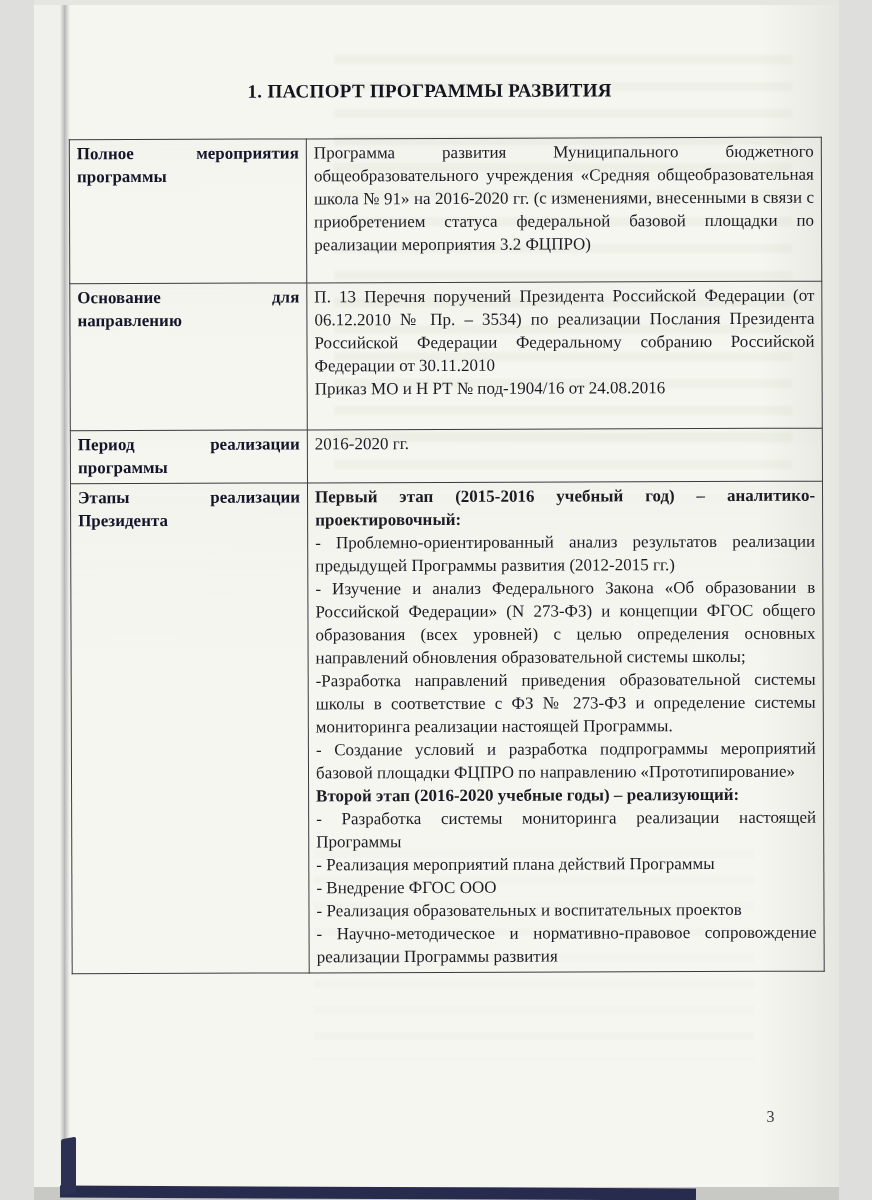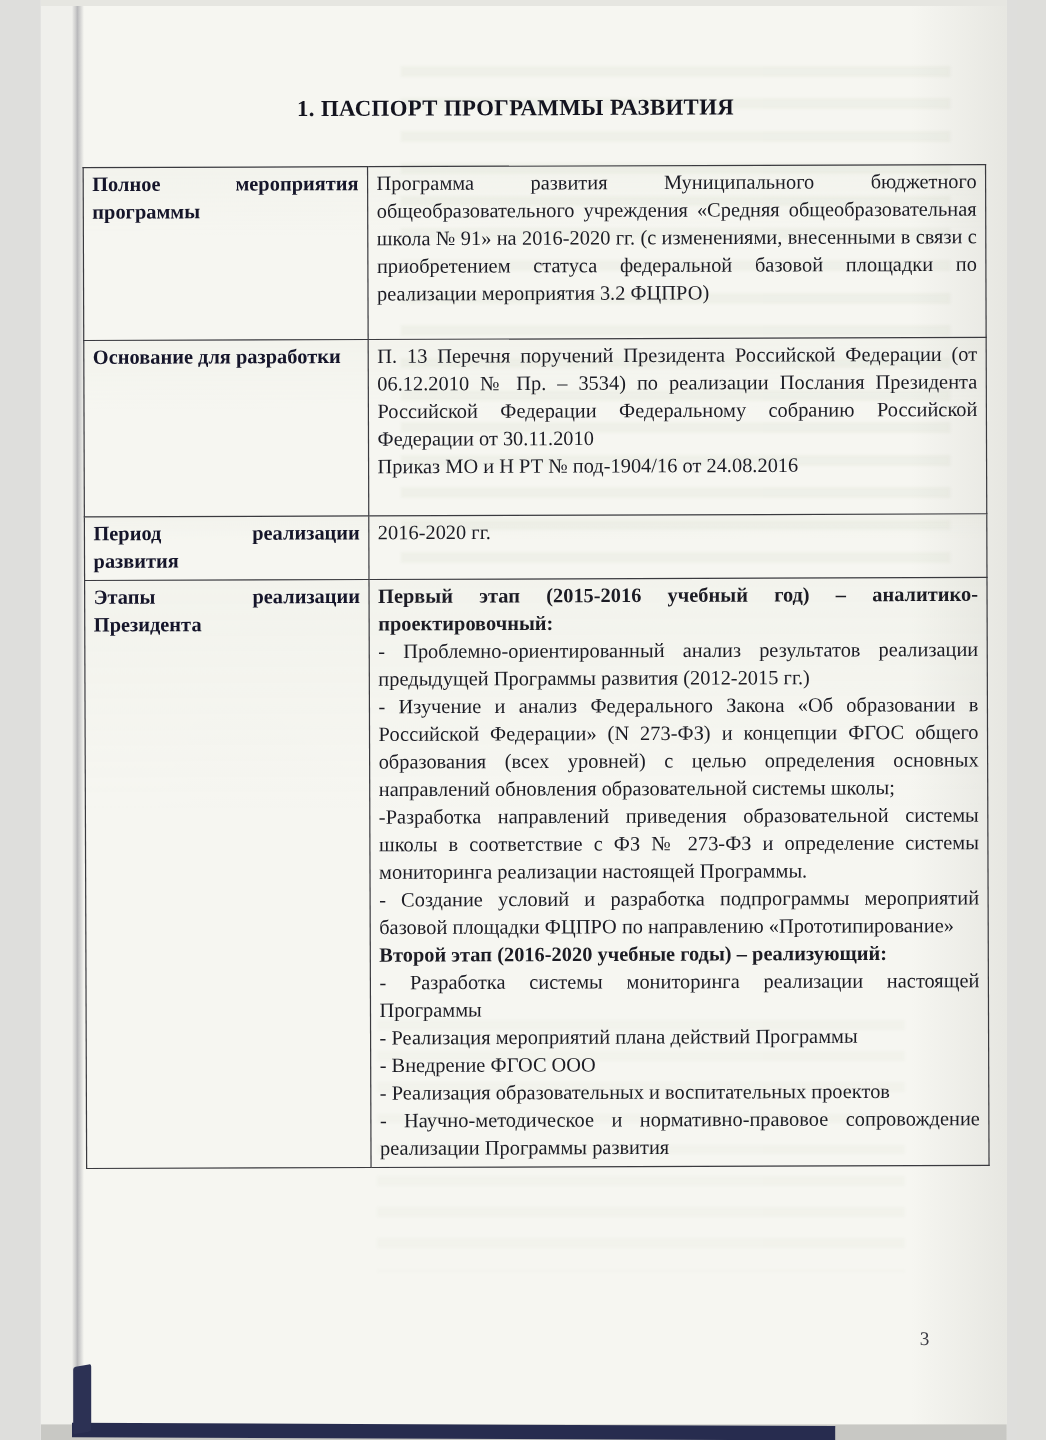--- a/index.html
+++ b/index.html
@@ -84,30 +84,30 @@
           <tr class="r1">
         <td class="hdr">
           <p>Полное мероприятия программы</p>
         </td>
         <td class="cnt">
           <p>Программа развития Муниципального бюджетного общеобразовательного учреждения «Средняя общеобразовательная школа № 91» на 2016-2020 гг. (с изменениями, внесенными в связи с приобретением статуса федеральной базовой площадки по реализации мероприятия 3.2 ФЦПРО)</p>
         </td>
       </tr>
       <tr class="r2">
         <td class="hdr">
-          <p>Основание для разработки</p>
+          <p>Основание для направлению</p>
         </td>
         <td class="cnt">
           <p>П. 13 Перечня поручений Президента Российской Федерации (от 06.12.2010 № Пр. – 3534) по реализации Послания Президента Российской Федерации Федеральному собранию Российской Федерации от 30.11.2010</p>
           <p>Приказ МО и Н РТ № под-1904/16 от 24.08.2016</p>
         </td>
       </tr>
       <tr class="r3">
         <td class="hdr">
-          <p>Период реализации развития</p>
+          <p>Период реализации программы</p>
         </td>
         <td class="cnt">
           <p>2016-2020 гг.</p>
         </td>
       </tr>
       <tr class="r4">
         <td class="hdr">
           <p>Этапы реализации Президента</p>
         </td>
         <td class="cnt">

